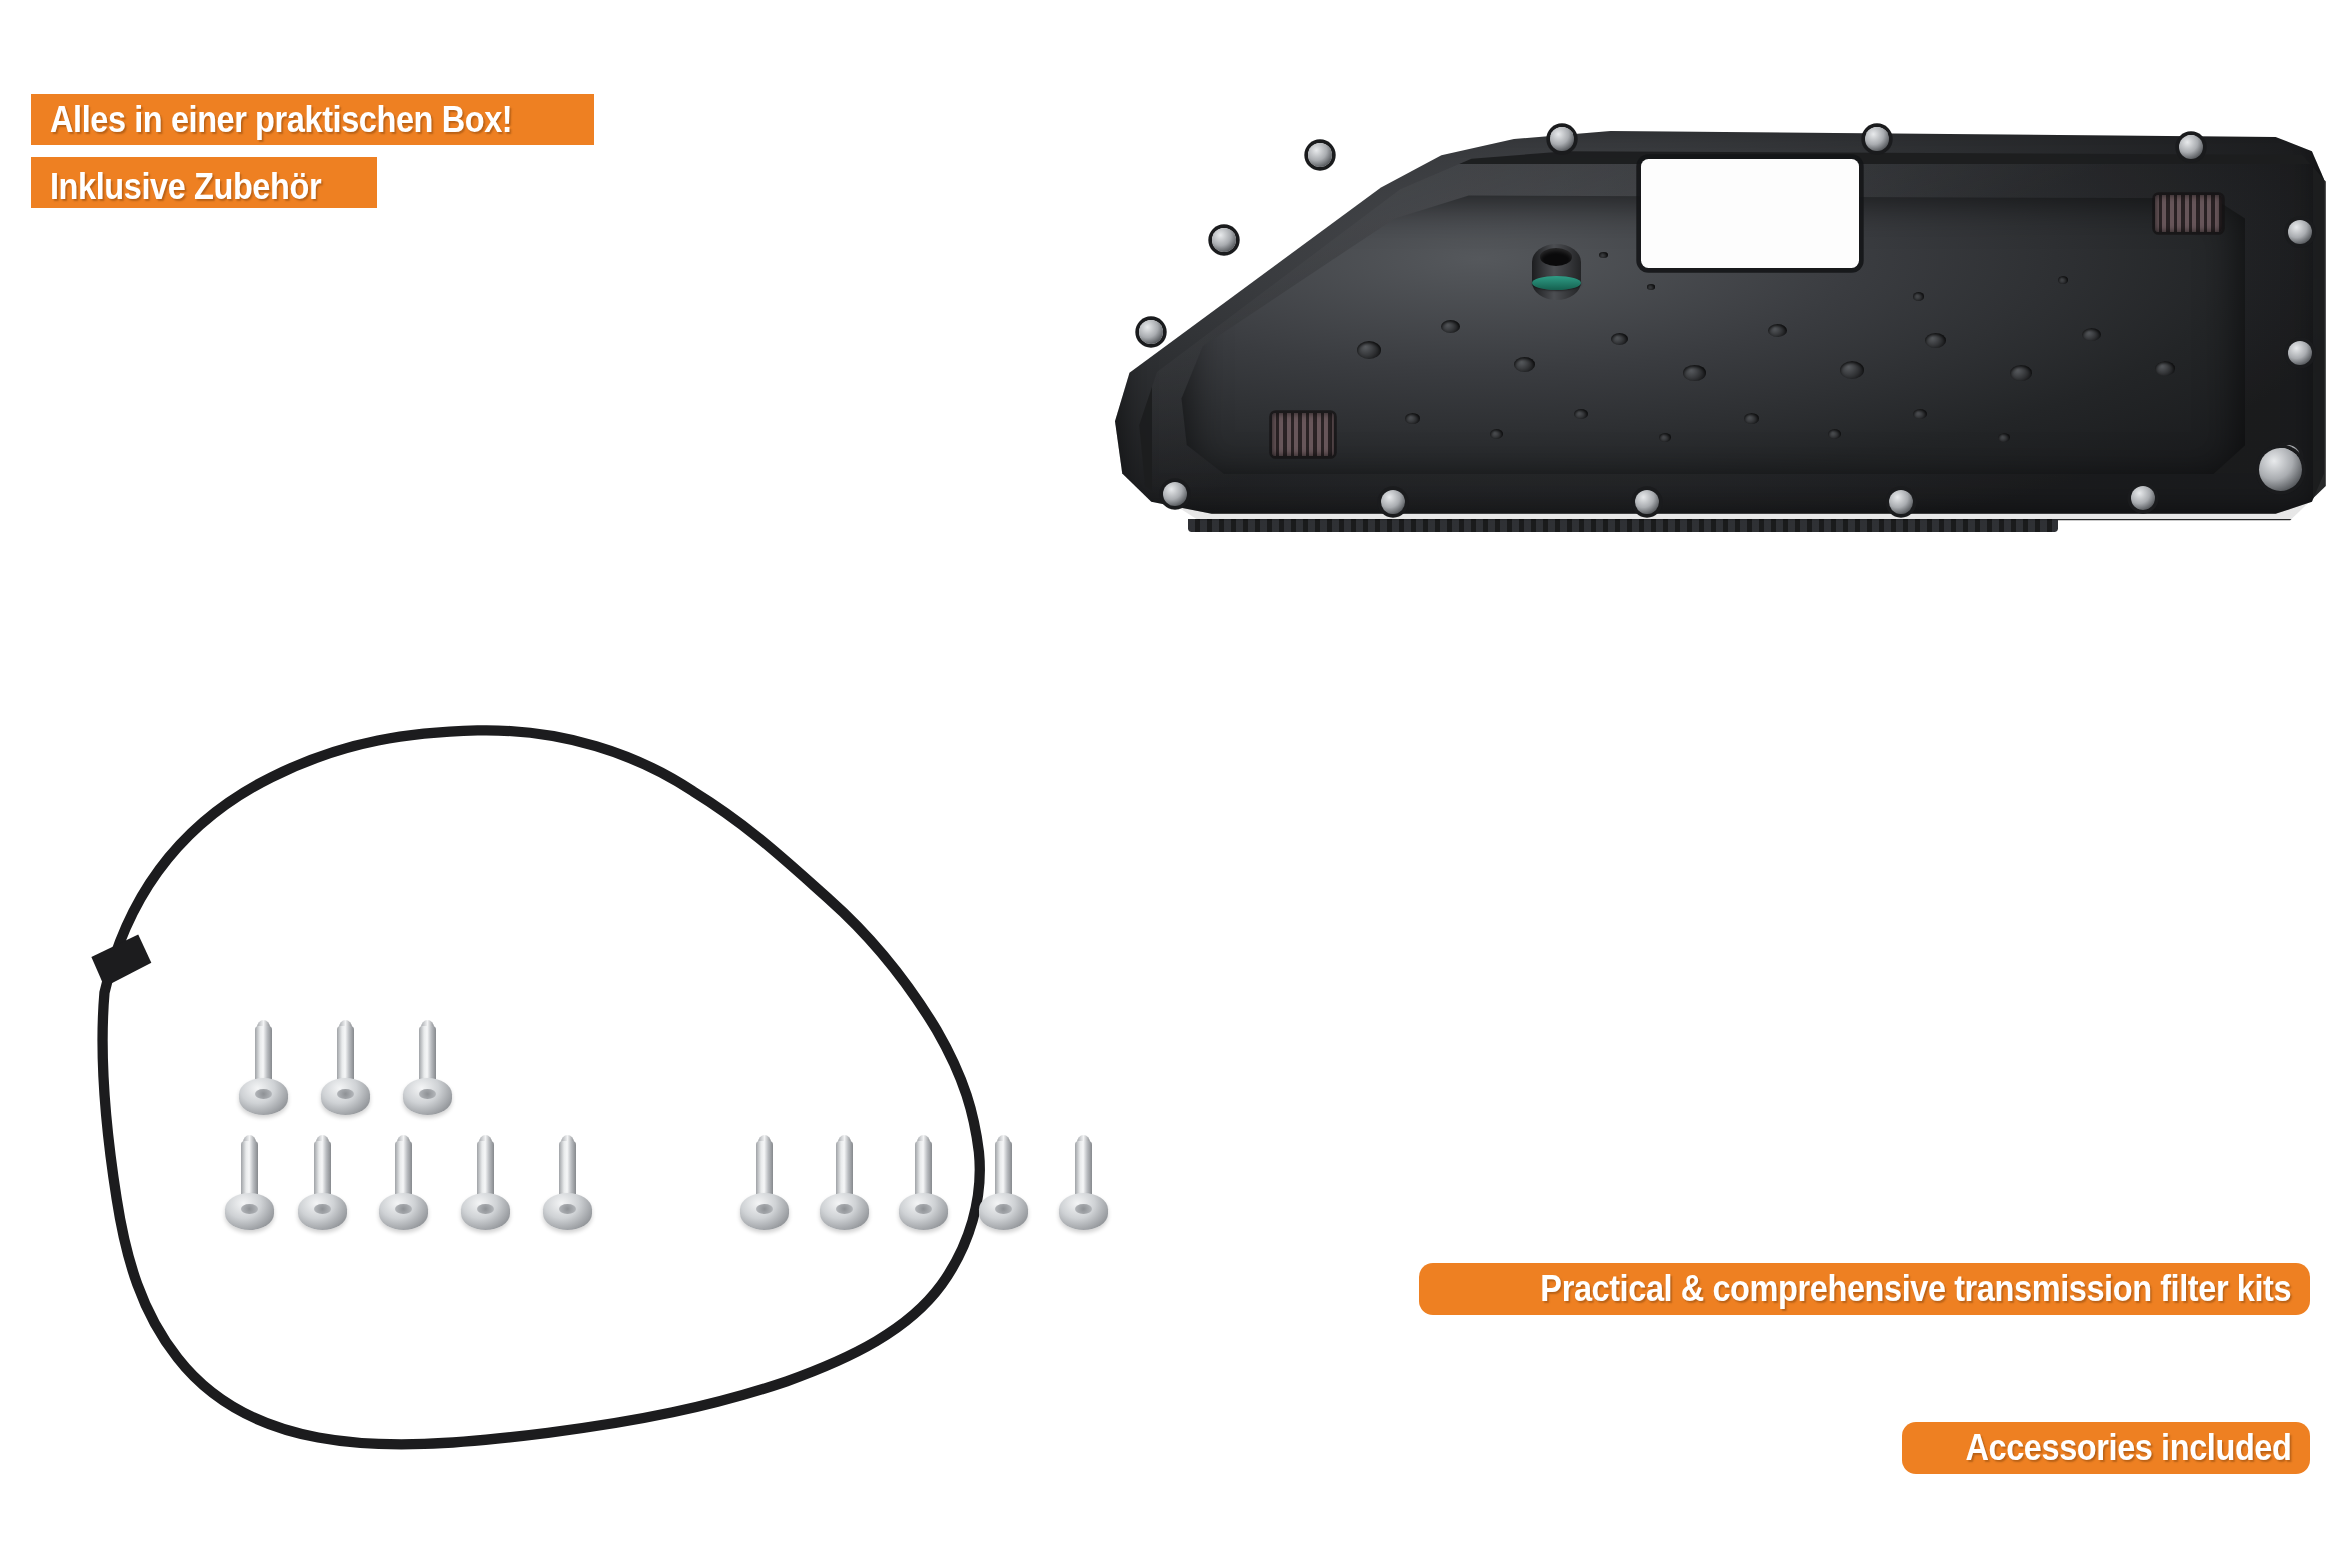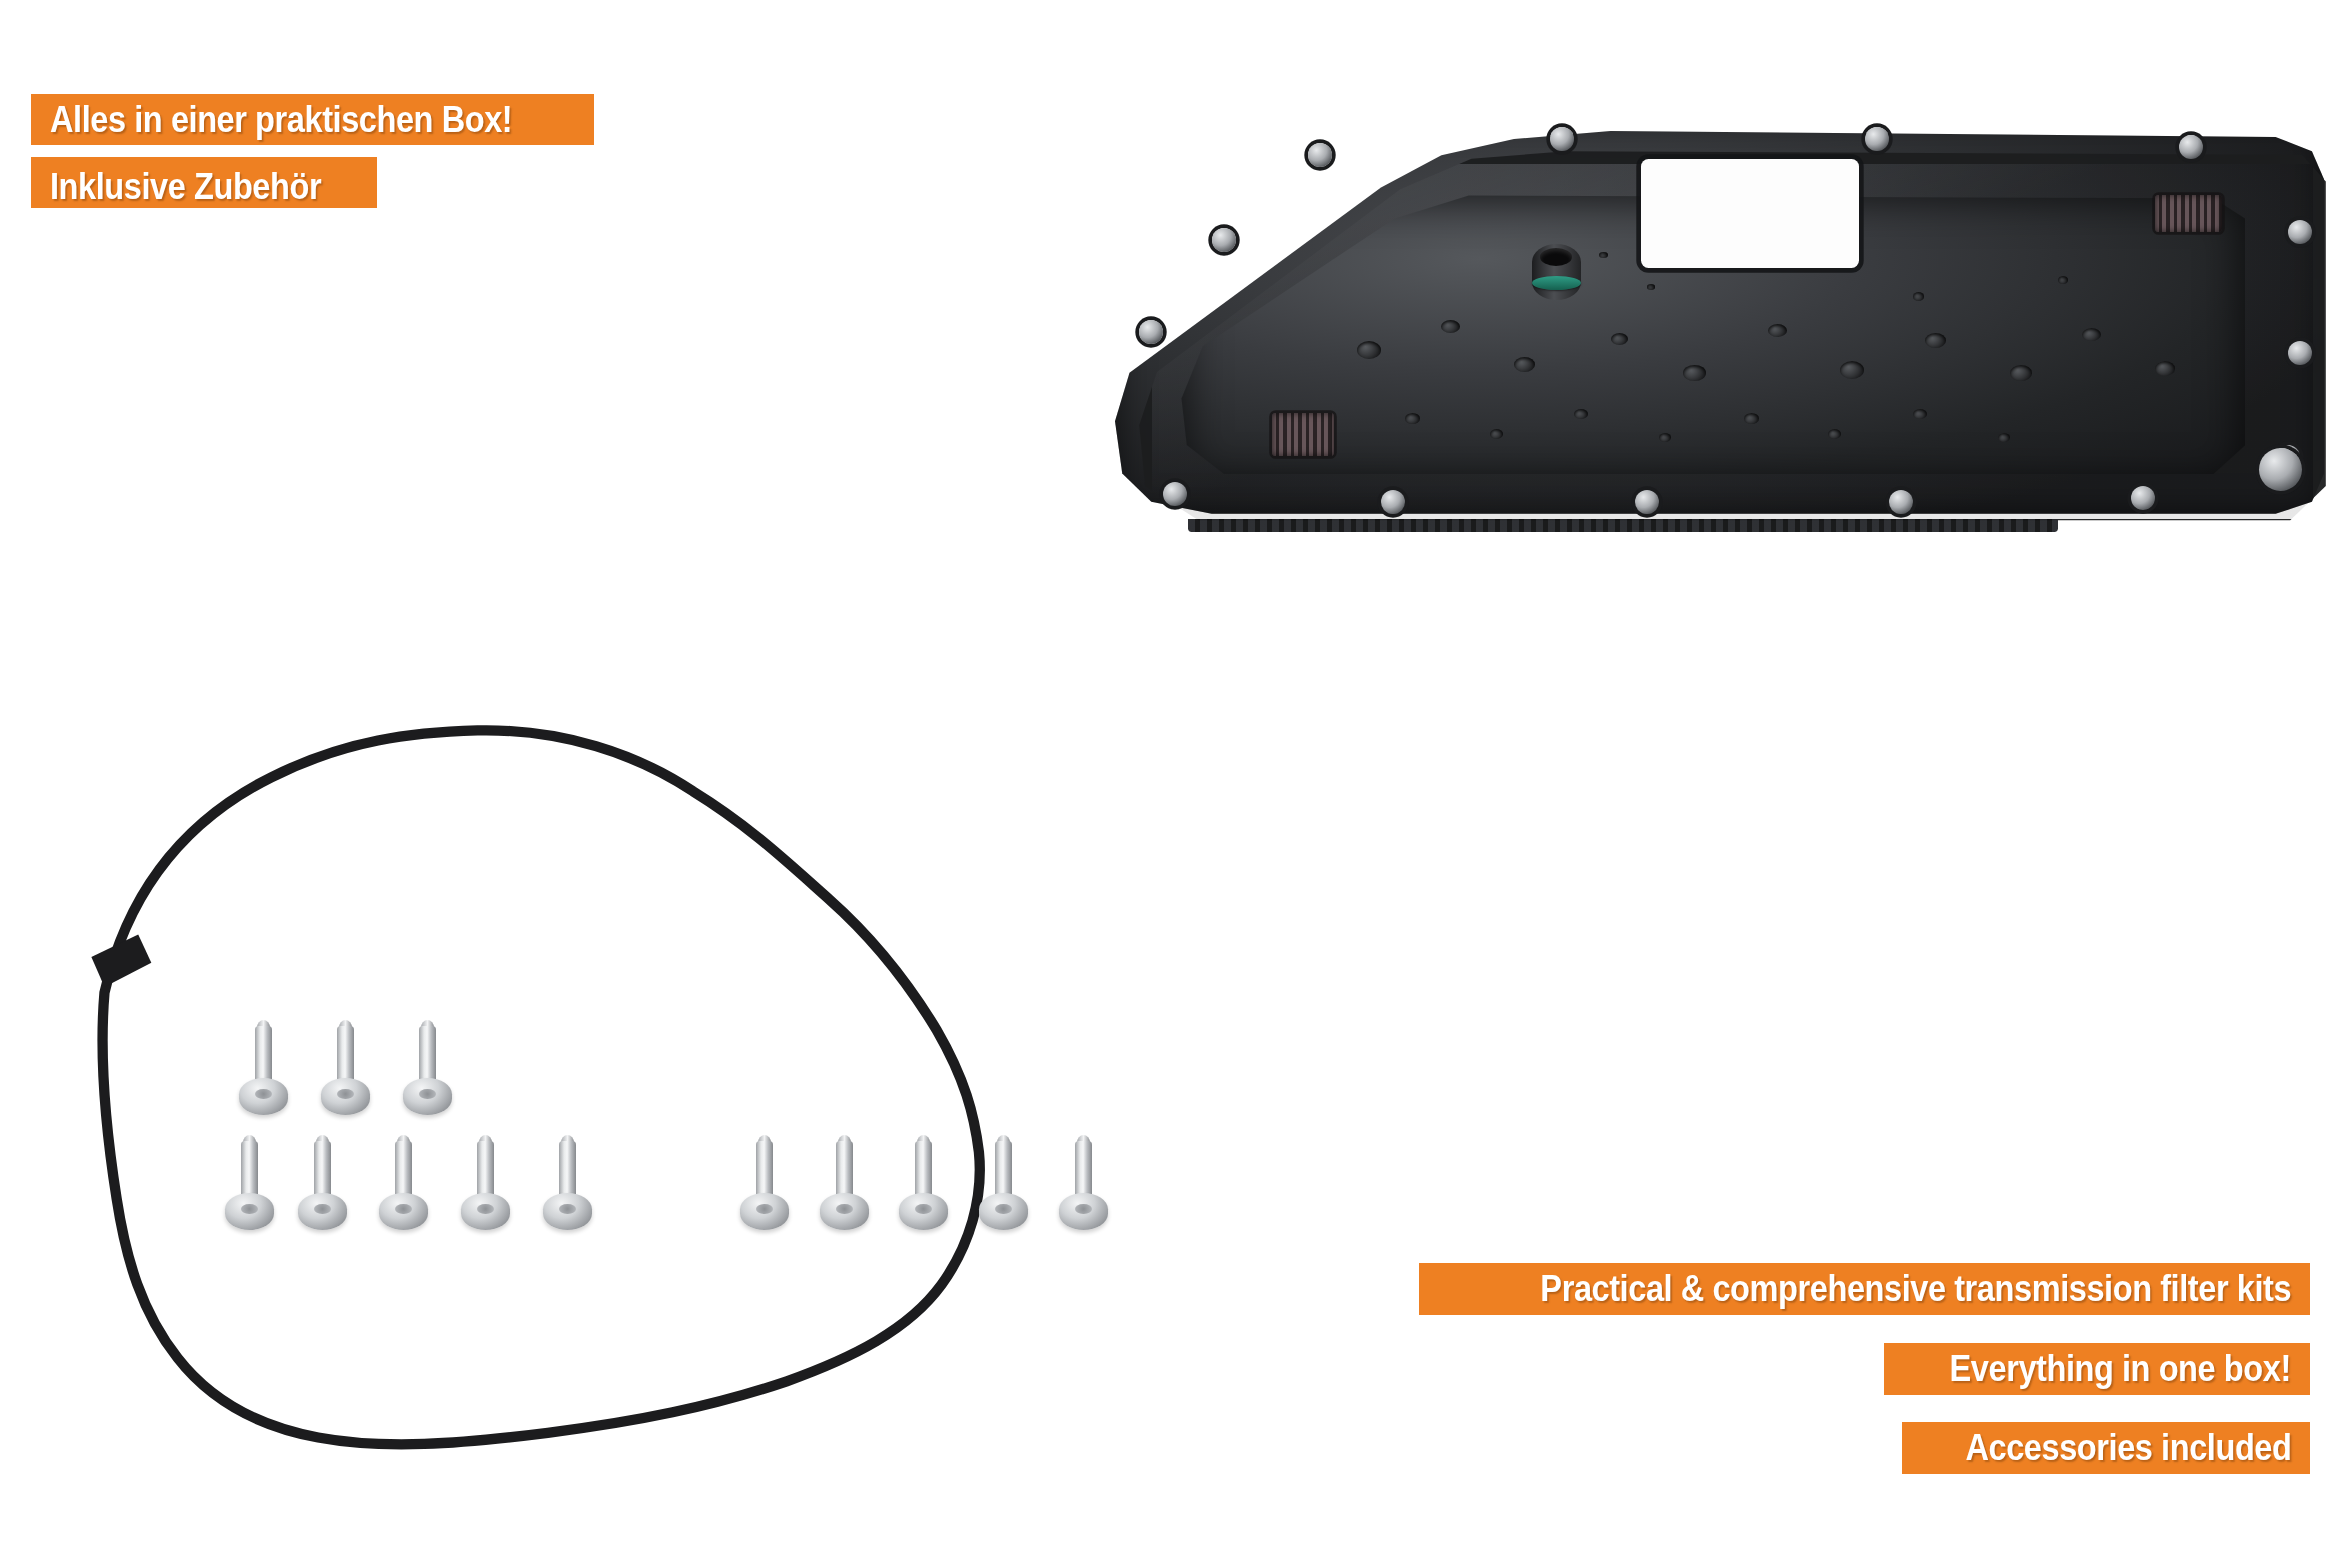--- a/index.html
+++ b/index.html
@@ -14,21 +14,21 @@
     position:absolute;background:var(--accent,#ee8022);
     color:#fff;font-weight:bold;white-space:nowrap;
     display:flex;align-items:center;
     font-family:"Liberation Sans",sans-serif;
     letter-spacing:-0.5px;
     text-shadow:1.9px 1.9px 1.9px rgba(120,60,10,.45);
     box-sizing:border-box;
   }
   .banner span{display:block;transform:scaleX(.88);transform-origin:left center;}
   .banner.right span{transform-origin:right center;}
-  .banner.right{justify-content:flex-start;}
+  .banner.right{justify-content:flex-start;border-radius:14px;}
 
   
   #b-de-1{left:31px;top:30px;height:51px;padding:0 19px;font-size:37px;}
   #b-de-2{left:31px;top:94px;height:51px;padding:4px 19px;font-size:37px;}
   #b-de-3{left:31px;top:157px;height:51px;padding:0 19px;font-size:37px;}
 
   
   #b-en-1{right:31px;top:1263px;height:52px;padding:0 19px;font-size:37px;}
   #b-en-2{right:31px;top:1343px;height:52px;padding:0 19px;font-size:37px;}
   #b-en-3{right:31px;top:1422px;height:52px;padding:0 19px;font-size:37px;}
@@ -298,21 +298,18 @@
   <div class="banner" id="b-de-2" style="background: rgb(238, 128, 34);">
     <span>Alles in einer praktischen Box!</span>
   </div>
   <div class="banner" id="b-de-3" style="background: rgb(238, 128, 34); align-items: flex-end;">
     <span>Inklusive Zubehör</span>
   </div>
 
   <div class="banner right" id="b-en-1" style="background: rgb(238, 128, 34);">
     <span>Practical &amp; comprehensive transmission filter kits</span>
   </div>
-  <div class="banner right" id="b-en-2" style="background: rgb(238, 128, 34);">
-    <span>Everything in one box!</span>
-  </div>
   <div class="banner right" id="b-en-3" style="background: rgb(238, 128, 34);">
     <span>Accessories included</span>
   </div>
 
 </div>
 
 
 </body></html>

